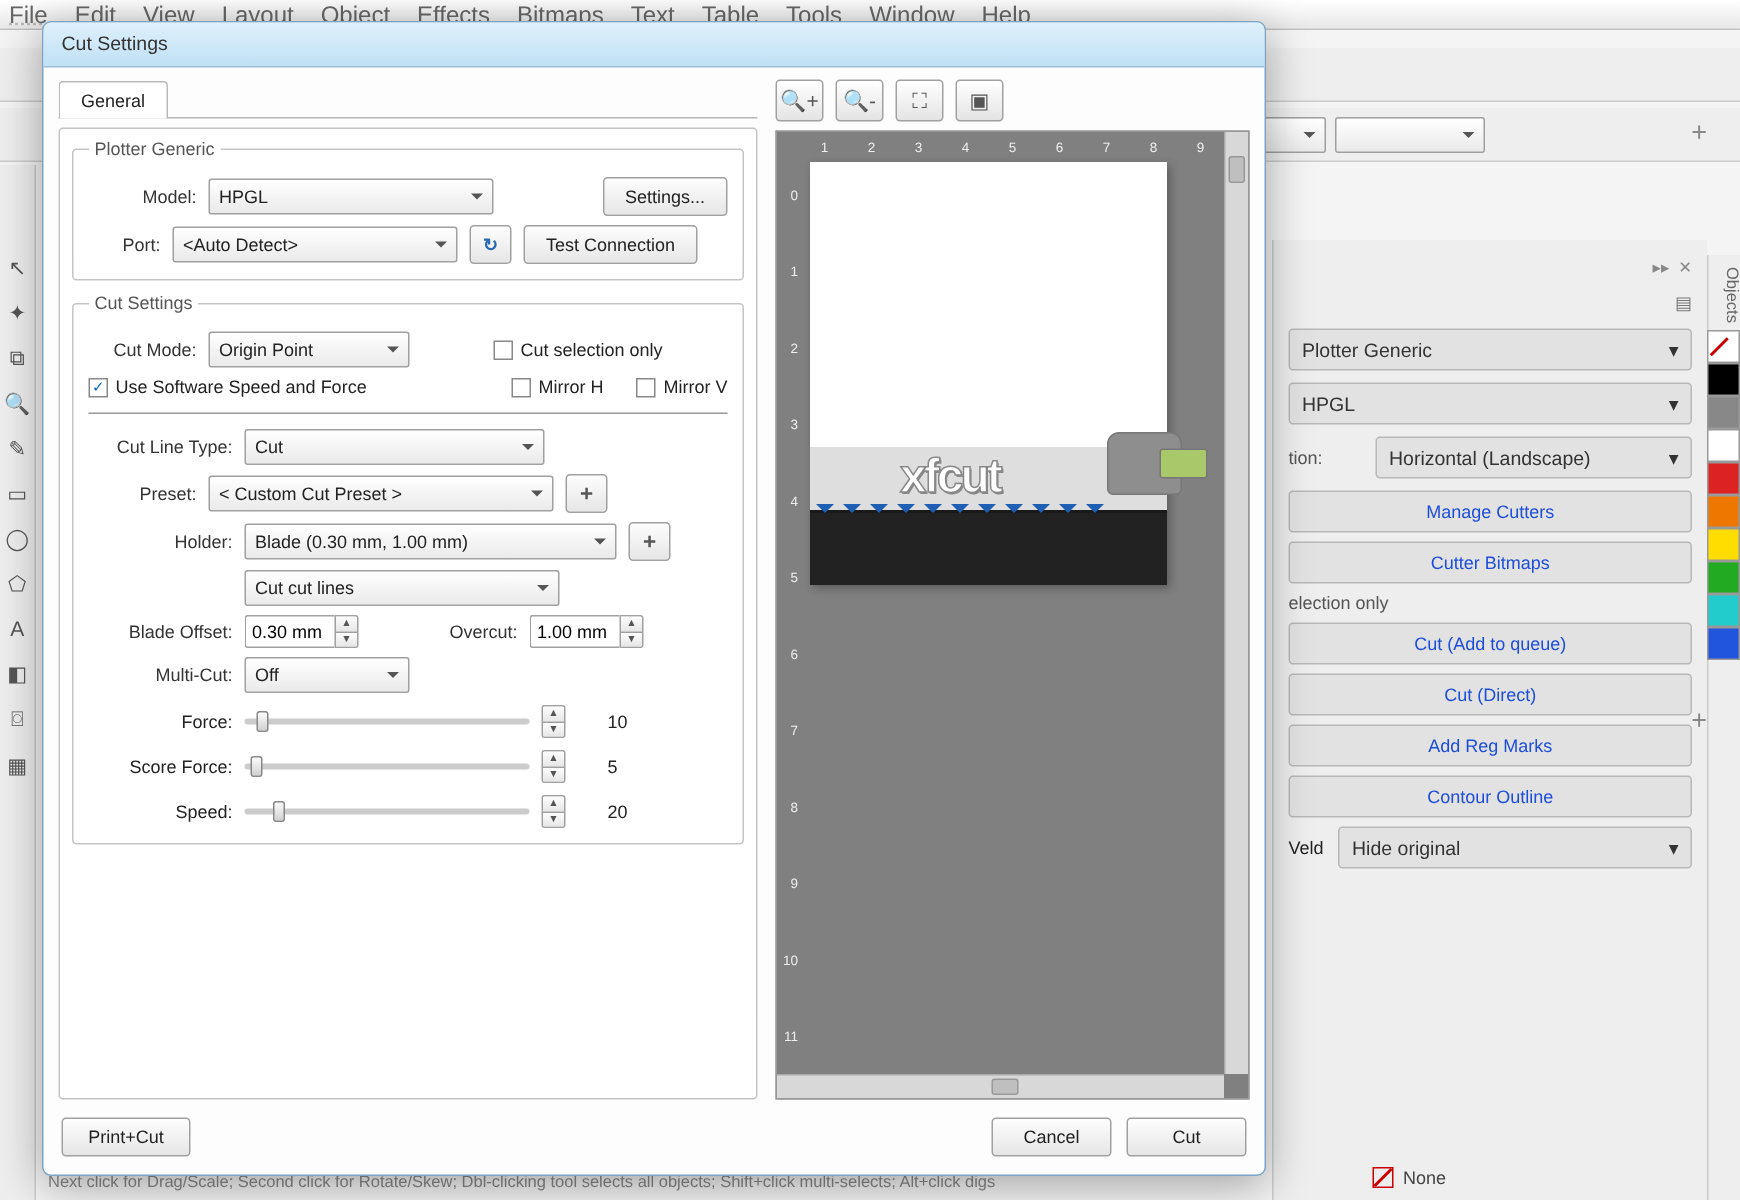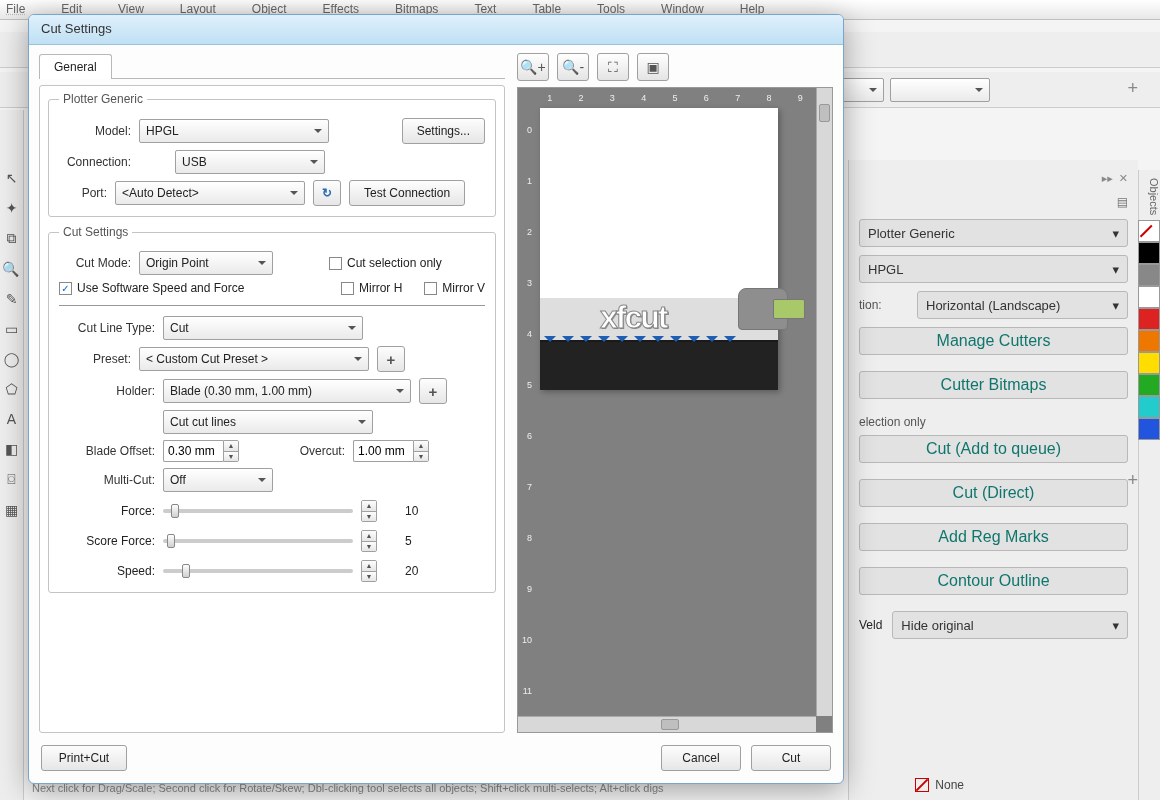--- a/index.html
+++ b/index.html
@@ -1,35 +1,35 @@
 <!DOCTYPE html>
 <html><head>
 <meta charset="utf-8">
 <style>
 html,body{margin:0;padding:0;font-family:"Segoe UI",Tahoma,Arial,sans-serif;font-size:12px;color:#222;background:#f0f0f0;width:1160px;height:800px;overflow:hidden;position:relative}
 *{box-sizing:border-box}
 
 .bg{position:absolute;inset:0;background:#f4f4f4}
-.bg .menubar{position:absolute;top:0;left:0;right:0;height:20px;background:linear-gradient(#fff,#e8e8e8);border-bottom:1px solid #c0c0c0;font-size:12px;display:flex;gap:36px;padding:2px 6px;color:#666}
+.bg .menubar{position:absolute;top:0;left:0;right:0;height:20px;background:linear-gradient(#fff,#e8e8e8);border-bottom:1px solid #c0c0c0;font-size:16px;display:flex;gap:18px;padding:2px 6px;color:#666}
 .bg .menubar span{text-decoration:underline dotted #bbb}
 .bg .toolbar{position:absolute;top:32px;left:0;right:0;height:36px;background:#eee;border-bottom:1px solid #ccc}
 .bg .howto{position:absolute;top:36px;right:260px;font-size:13px;color:#555;display:flex;align-items:center;gap:6px}
 .bg .howto .arrow{font-size:10px;color:#888}
 .bg .launch{position:absolute;top:36px;right:100px;font-size:13px;color:#555;display:flex;align-items:center;gap:6px}
 .bg .gear{position:absolute;top:36px;right:230px;color:#555;font-size:16px}
 .bg .secondbar{position:absolute;top:72px;left:0;right:0;height:36px;background:#eee;border-bottom:1px solid #ccc}
 .bg .lefttools{position:absolute;top:110px;left:0;width:24px;bottom:0;background:#eee;border-right:1px solid #ccc;display:flex;flex-direction:column;align-items:center;gap:14px;padding-top:60px;color:#555;font-size:14px}
 .bg .righttabs{position:absolute;top:170px;right:0;width:22px;bottom:0;background:#eee;border-left:1px solid #ccc;writing-mode:vertical-rl;text-orientation:mixed;font-size:11px;color:#666;padding-top:8px;display:flex;gap:20px}
 .bg .rightpanel{position:absolute;top:160px;right:22px;width:290px;bottom:0;background:#eee;border-left:1px solid #ccc;padding:12px 10px}
 .bg .rightpanel .hdr{display:flex;justify-content:flex-end;gap:6px;color:#888;font-size:11px;margin-bottom:10px}
 .bg .rightpanel .ico-row{display:flex;justify-content:flex-end;gap:8px;color:#777;margin-bottom:10px}
 .bg .rightpanel .row{display:flex;align-items:center;margin-bottom:8px;gap:8px}
 .bg .rightpanel .row .lbl{width:50px;text-align:left;color:#555;font-size:12px;overflow:hidden;white-space:nowrap}
 .bg .rightpanel .sel{flex:1;height:28px;background:#e2e2e2;border:1px solid #b8b8b8;border-radius:3px;padding:0 8px;display:flex;align-items:center;justify-content:space-between;color:#333;font-size:13px}
-.bg .rightpanel .fullbtn{height:28px;background:#e2e2e2;border:1px solid #b8b8b8;border-radius:3px;display:flex;align-items:center;justify-content:center;font-size:16px;color:#0f766e;margin-bottom:16px}
+.bg .rightpanel .fullbtn{height:28px;background:#e2e2e2;border:1px solid #b8b8b8;border-radius:3px;display:flex;align-items:center;justify-content:center;font-size:12px;color:#1d4ed8;margin-bottom:6px}
 .bg .rightpanel .weldrow{display:flex;align-items:center;gap:10px;margin-top:6px}
 .bg .swatches{position:absolute;top:180px;right:0;width:22px;display:flex;flex-direction:column}
 .bg .swatch{width:22px;height:22px;border:1px solid #999}
 .bg .none{position:absolute;bottom:8px;right:196px;font-size:12px;color:#444;display:flex;align-items:center;gap:6px}
 .bg .none .ico{width:14px;height:14px;border:1px solid #c00;position:relative}
 .bg .none .ico::after{content:"";position:absolute;left:-2px;top:5px;right:-2px;border-top:2px solid #c00;transform:rotate(-45deg)}
 .bg .statusbar{position:absolute;bottom:0;left:24px;right:0;height:22px;font-size:11px;color:#888;padding:4px 8px;overflow:hidden;white-space:nowrap}
 .bg .plus-icons{position:absolute;right:22px;top:78px;color:#888;font-size:18px}
 .bg .plus-icons2{position:absolute;right:22px;top:470px;color:#888;font-size:18px}
 
@@ -232,26 +232,20 @@
           <legend>Plotter Generic</legend>
           <div class="row">
             <div class="lbl narrow">Model:</div>
             <div class="select w190">
                 <span>HPGL</span>
               </div>
             <div style="flex:1"></div>
             <div class="btn">Settings...</div>
           </div>
           <div class="row">
-            <div class="lbl narrow">Connection:</div>
-            <div class="select w150" style="margin-left:36px">
-                <span>USB</span>
-              </div>
-          </div>
-          <div class="row">
             <div class="lbl narrow" style="width:48px">Port:</div>
             <div class="select w190">
                 <span>&lt;Auto Detect&gt;</span>
               </div>
             <div class="btn refresh">
                 <span style="color:#2a6ab3;font-weight:bold">↻</span>
               </div>
             <div class="btn">Test Connection</div>
           </div>
         </fieldset>

